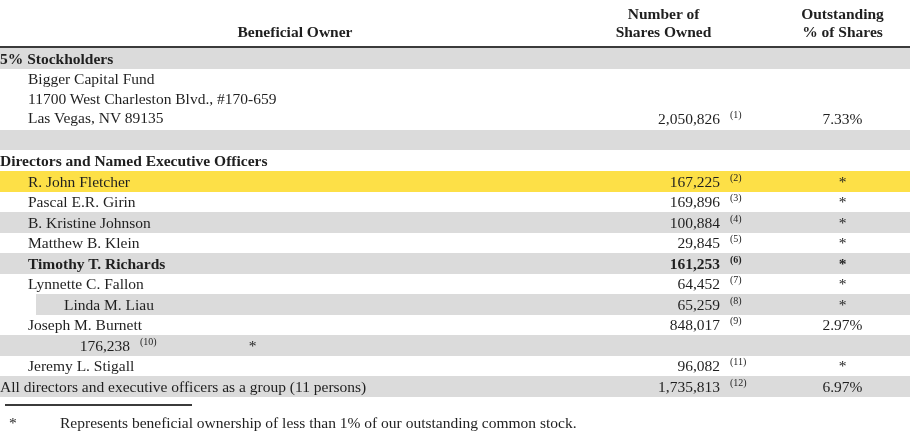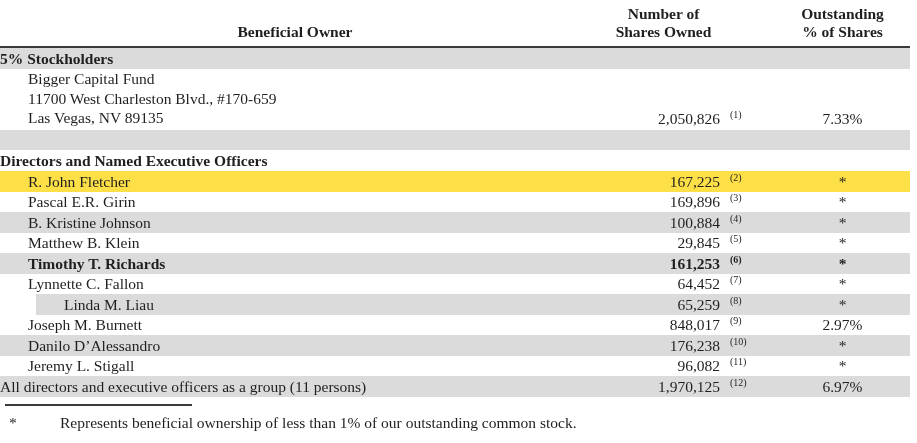--- a/index.html
+++ b/index.html
@@ -162,35 +162,34 @@
       <div class="c-sup"><span class="sup">(8)</span></div>
       <div class="c-pct">*</div>
     </div>
     <div class="row">
       <div class="c-owner indent">Joseph M. Burnett</div>
       <div class="c-num">848,017</div>
       <div class="c-sup"><span class="sup">(9)</span></div>
       <div class="c-pct">2.97%</div>
     </div>
     <div class="row band" style="background: rgb(219, 219, 219);">
-      <div class="c-owner indent">Danilo D’Alessandro</div>
       <div class="c-num">176,238</div>
       <div class="c-sup"><span class="sup">(10)</span></div>
       <div class="c-pct">*</div>
     </div>
     <div class="row">
       <div class="c-owner indent">Jeremy L. Stigall</div>
       <div class="c-num">96,082</div>
       <div class="c-sup"><span class="sup">(11)</span></div>
       <div class="c-pct">*</div>
     </div>
 
     <div class="row band" style="background: rgb(219, 219, 219);">
       <div class="c-owner">All directors and executive officers as a group (11 persons)</div>
-      <div class="c-num">1,970,125</div>
+      <div class="c-num">1,735,813</div>
       <div class="c-sup"><span class="sup">(12)</span></div>
       <div class="c-pct">6.97%</div>
     </div>
   </div>
 
   <div class="footnote-rule" style="border-top-color: rgb(59, 59, 59);"></div>
   <div class="footnote">
     <div class="fn-sym">*</div>
     <div class="fn-text">Represents beneficial ownership of less than 1% of our outstanding common stock.</div>
   </div>

